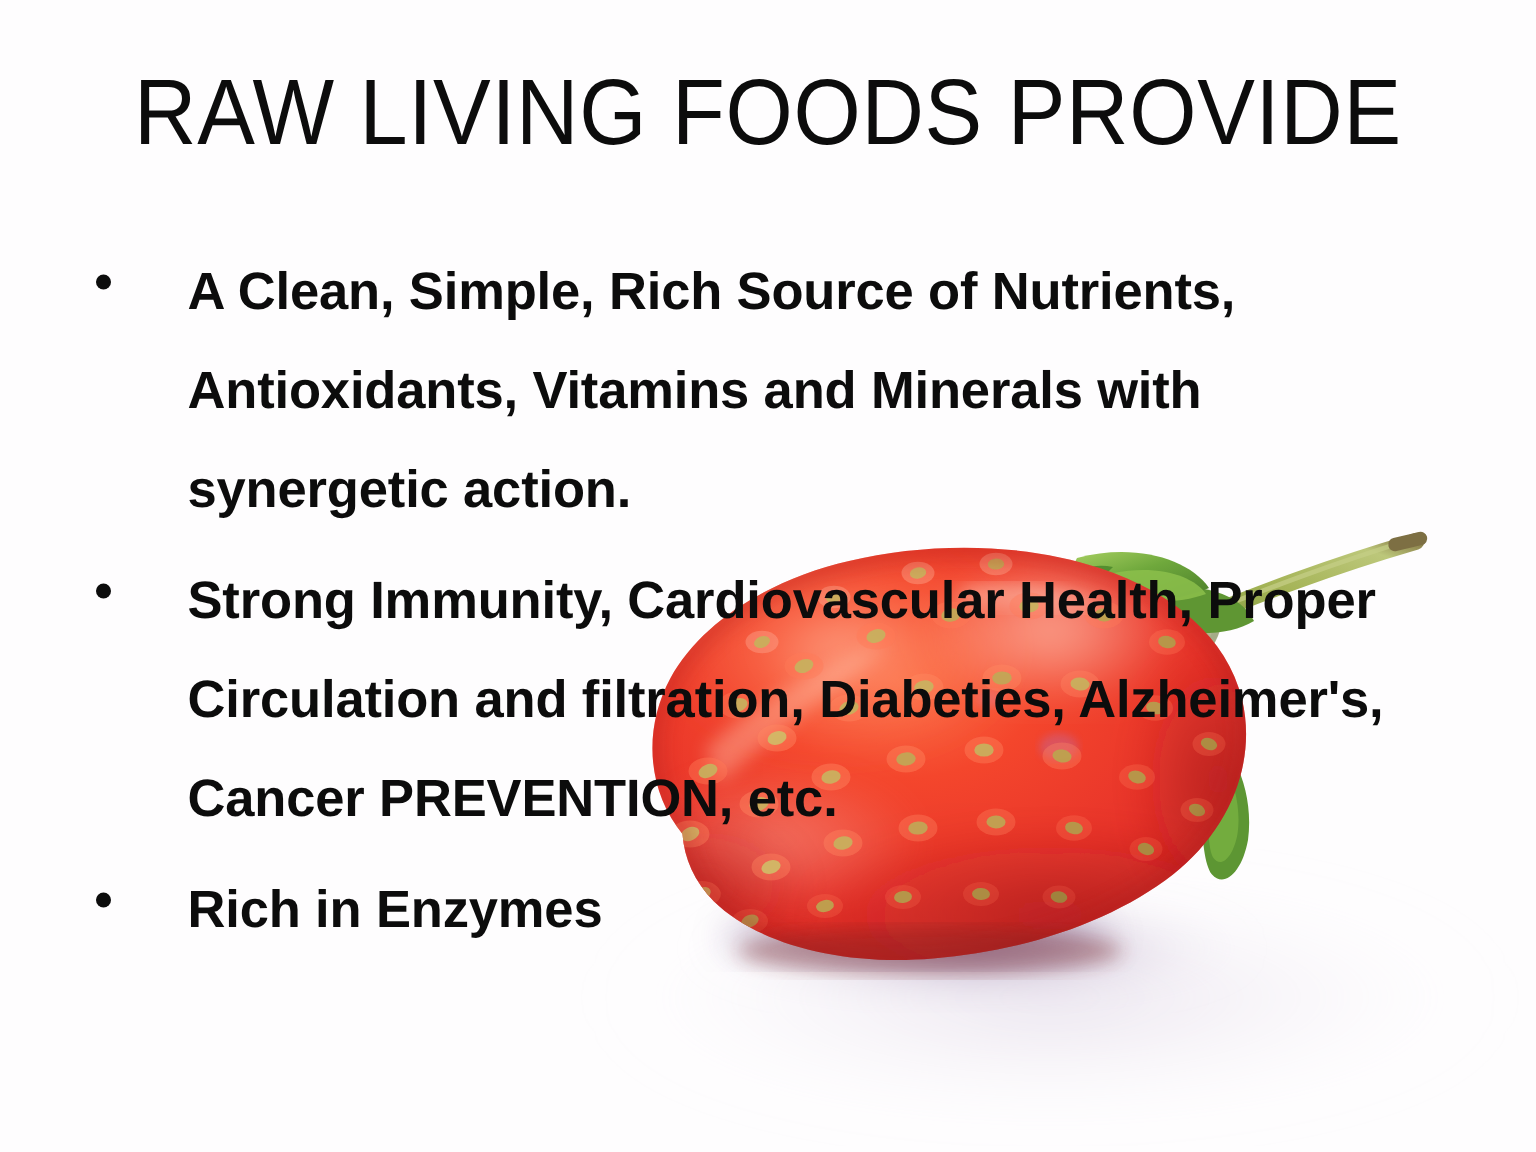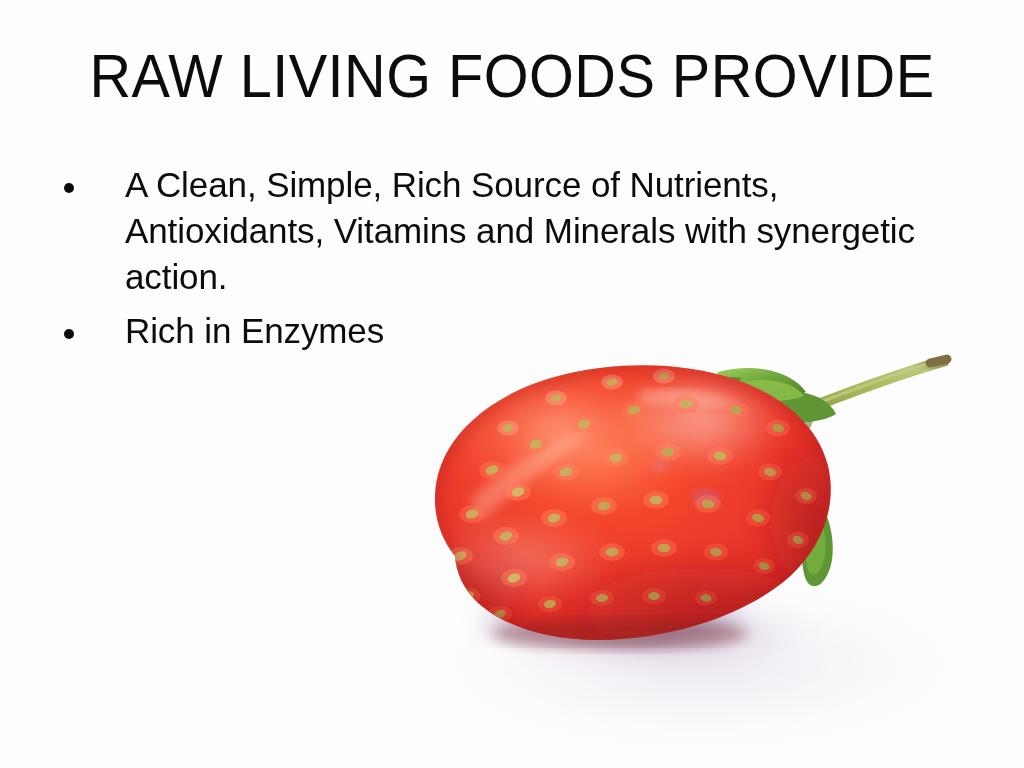--- a/index.html
+++ b/index.html
@@ -56,23 +56,23 @@
     width: 900px;
     margin: 0;
     padding: 0;
     list-style: none;
   }
   .bullet-item {
     position: relative;
     padding-left: 73px;
     margin: 0 0 8px 0;
     font-size: 35px;
-    line-height: 46px;
+    line-height: 66px;
     color: #0c0c0c;
-    font-weight: 400;
+    font-weight: 700;
     letter-spacing: -0.1px;
   }
   .bullet-item:last-child { margin-bottom: 4px; }
   .bullet-dot {
     position: absolute;
     left: 12px;
     top: 21px;
     width: 10px;
     height: 10px;
     border-radius: 50%;
@@ -321,18 +321,22 @@
 
     <div id="slide-title">RAW LIVING FOODS PROVIDE</div>
 
     <ul id="bullet-list">
       <li class="bullet-item">
         <span class="bullet-dot"></span>
         <span class="bullet-text">A Clean, Simple, Rich Source of Nutrients, Antioxidants, Vitamins and Minerals with synergetic action.</span>
       </li>
       <li class="bullet-item">
         <span class="bullet-dot"></span>
+        <span class="bullet-text">Strong Immunity, Cardiovascular Health, Proper Circulation and filtration, Diabeties, Alzheimer's, Cancer PREVENTION, etc.</span>
+      </li>
+      <li class="bullet-item">
+        <span class="bullet-dot"></span>
         <span class="bullet-text">Rich in Enzymes</span>
       </li>
     </ul>
 
   </div>
 </div>
 
 </body></html>

